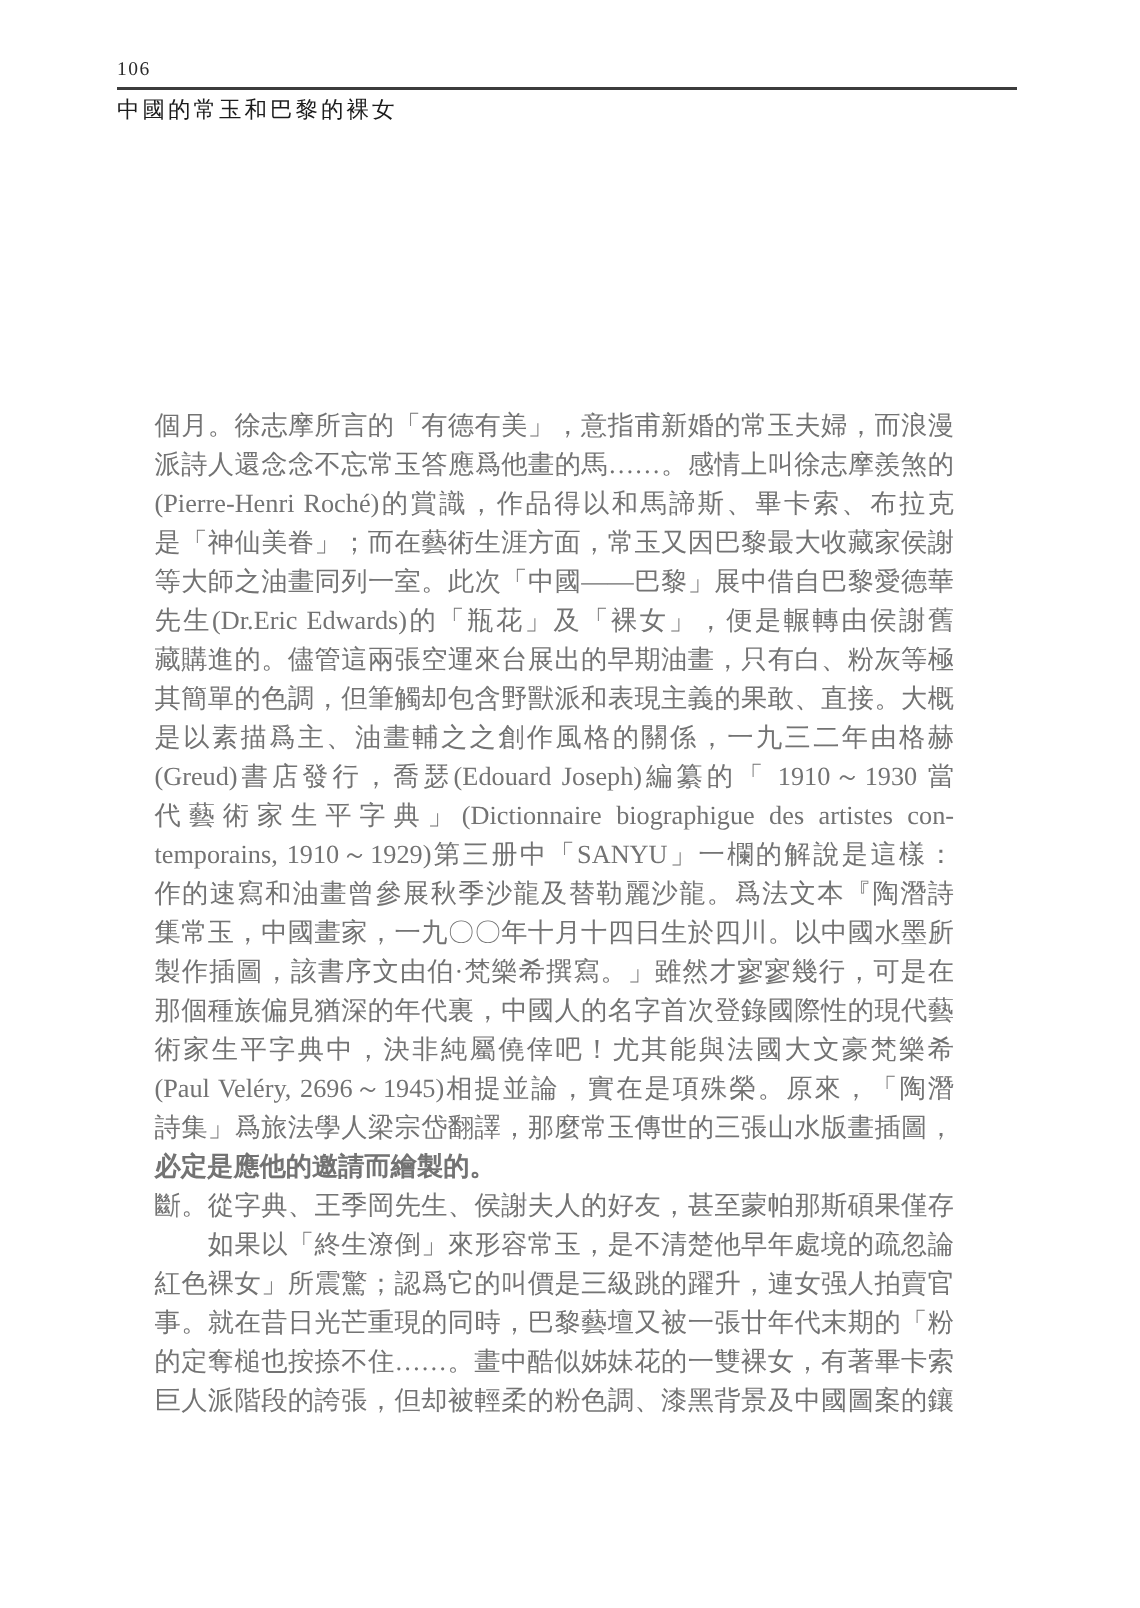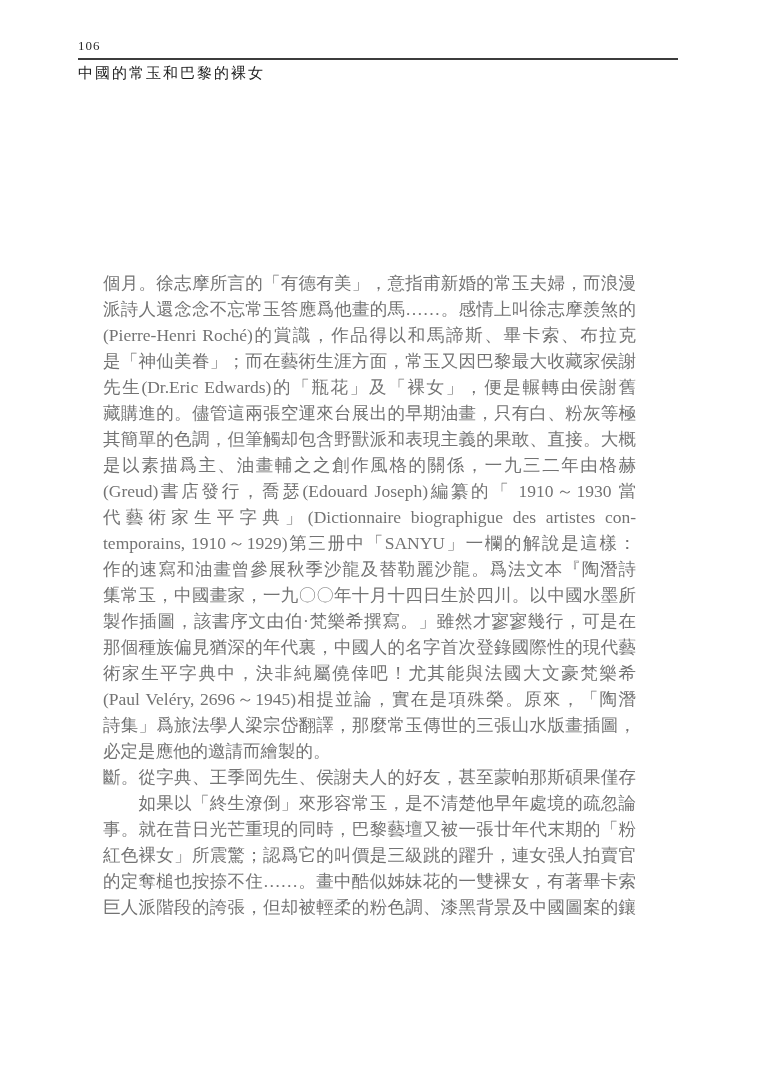--- a/index.html
+++ b/index.html
@@ -54,49 +54,51 @@
   .line {
     height: 26px;
     line-height: 26px;
     text-align: justify;
     text-align-last: justify;
     overflow: visible;
   }
   .line.para-end {
     text-align: left;
     text-align-last: left;
+    font-weight: bold;
   }
 </style>
 </head>
 <body>
 
 <div class="page">
   <div class="page-number">106</div>
   <div class="header-rule"></div>
   <div class="running-header">中國的常玉和巴黎的裸女</div>
   <div class="body-text" id="body-text">
       <div class="line">個月。徐志摩所言的「有德有美」，意指甫新婚的常玉夫婦，而浪漫</div>
       <div class="line">派詩人還念念不忘常玉答應爲他畫的馬……。感情上叫徐志摩羨煞的</div>
       <div class="line">(Pierre-Henri Roché)的賞識，作品得以和馬諦斯、畢卡索、布拉克</div>
       <div class="line">是「神仙美眷」；而在藝術生涯方面，常玉又因巴黎最大收藏家侯謝</div>
+      <div class="line">等大師之油畫同列一室。此次「中國——巴黎」展中借自巴黎愛德華</div>
       <div class="line">先生(Dr.Eric Edwards)的「瓶花」及「裸女」，便是輾轉由侯謝舊</div>
       <div class="line">藏購進的。儘管這兩張空運來台展出的早期油畫，只有白、粉灰等極</div>
       <div class="line">其簡單的色調，但筆觸却包含野獸派和表現主義的果敢、直接。大概</div>
       <div class="line">是以素描爲主、油畫輔之之創作風格的關係，一九三二年由格赫</div>
       <div class="line">(Greud)書店發行，喬瑟(Edouard Joseph)編纂的「 1910～1930 當</div>
       <div class="line">代藝術家生平字典」(Dictionnaire biographigue des artistes con-</div>
       <div class="line">temporains, 1910～1929)第三册中「SANYU」一欄的解說是這樣：</div>
       <div class="line">作的速寫和油畫曾參展秋季沙龍及替勒麗沙龍。爲法文本『陶潛詩集』</div>
       <div class="line">「常玉，中國畫家，一九〇〇年十月十四日生於四川。以中國水墨所</div>
       <div class="line">製作插圖，該書序文由伯·梵樂希撰寫。」雖然才寥寥幾行，可是在</div>
       <div class="line">那個種族偏見猶深的年代裏，中國人的名字首次登錄國際性的現代藝</div>
       <div class="line">術家生平字典中，決非純屬僥倖吧！尤其能與法國大文豪梵樂希</div>
       <div class="line">(Paul Veléry, 2696～1945)相提並論，實在是項殊榮。原來，「陶潛</div>
       <div class="line">詩集」爲旅法學人梁宗岱翻譯，那麼常玉傳世的三張山水版畫插圖，</div>
       <div class="line para-end">必定是應他的邀請而繪製的。</div>
       <div class="line">斷。從字典、王季岡先生、侯謝夫人的好友，甚至蒙帕那斯碩果僅存</div>
       <div class="line">　　如果以「終生潦倒」來形容常玉，是不清楚他早年處境的疏忽論</div>
+      <div class="line">紅色裸女」所震驚；認爲它的叫價是三級跳的躍升，連女强人拍賣官</div>
       <div class="line">事。就在昔日光芒重現的同時，巴黎藝壇又被一張廿年代末期的「粉</div>
-      <div class="line">紅色裸女」所震驚；認爲它的叫價是三級跳的躍升，連女强人拍賣官</div>
       <div class="line">的定奪槌也按捺不住……。畫中酷似姊妹花的一雙裸女，有著畢卡索</div>
       <div class="line">巨人派階段的誇張，但却被輕柔的粉色調、漆黑背景及中國圖案的鑲</div>
     </div>
 </div>
 
 </body></html>

